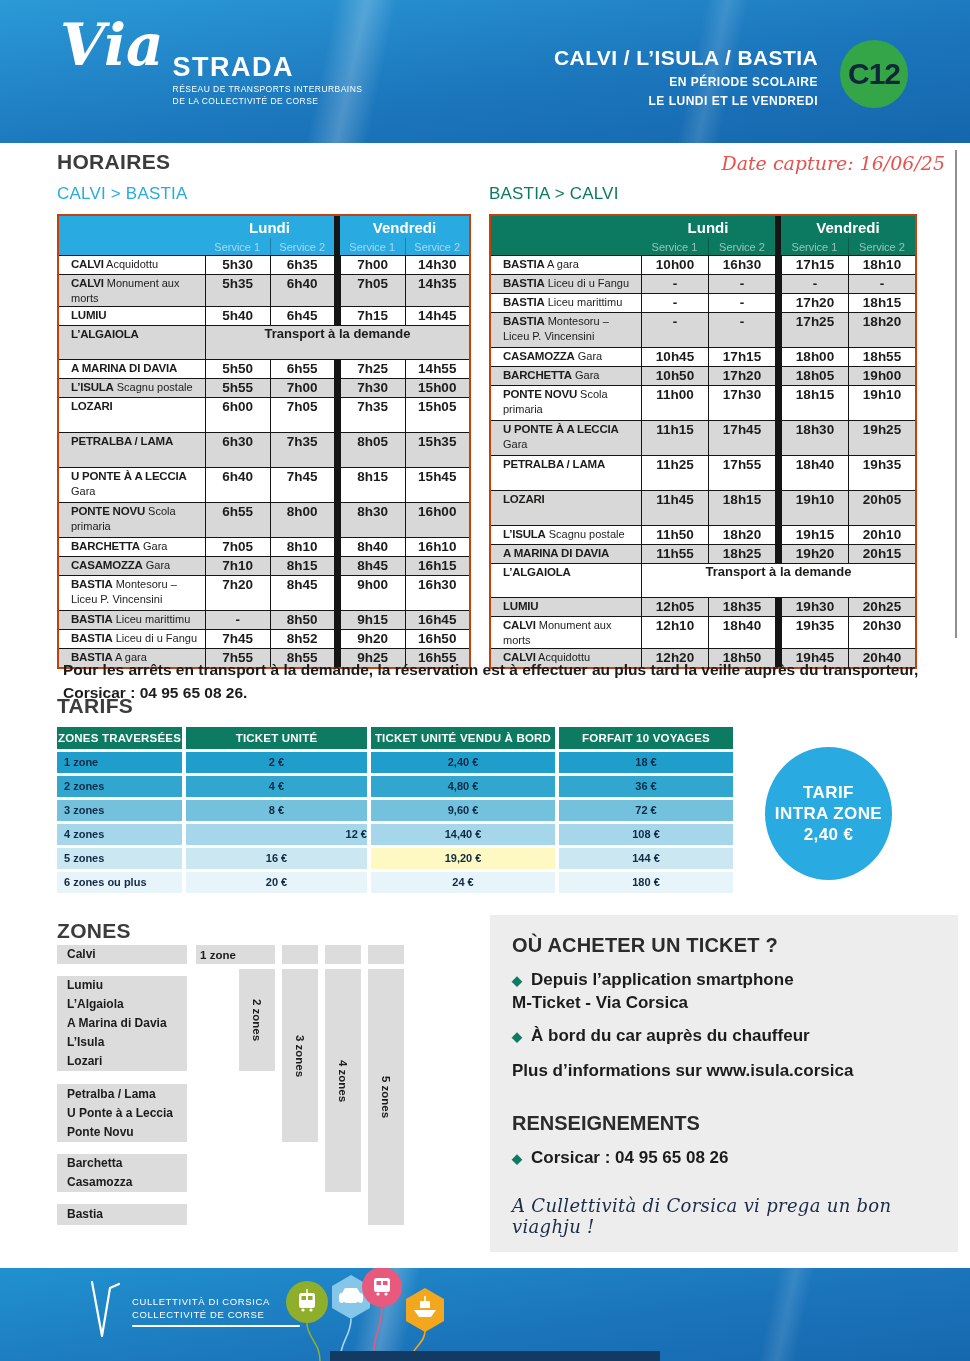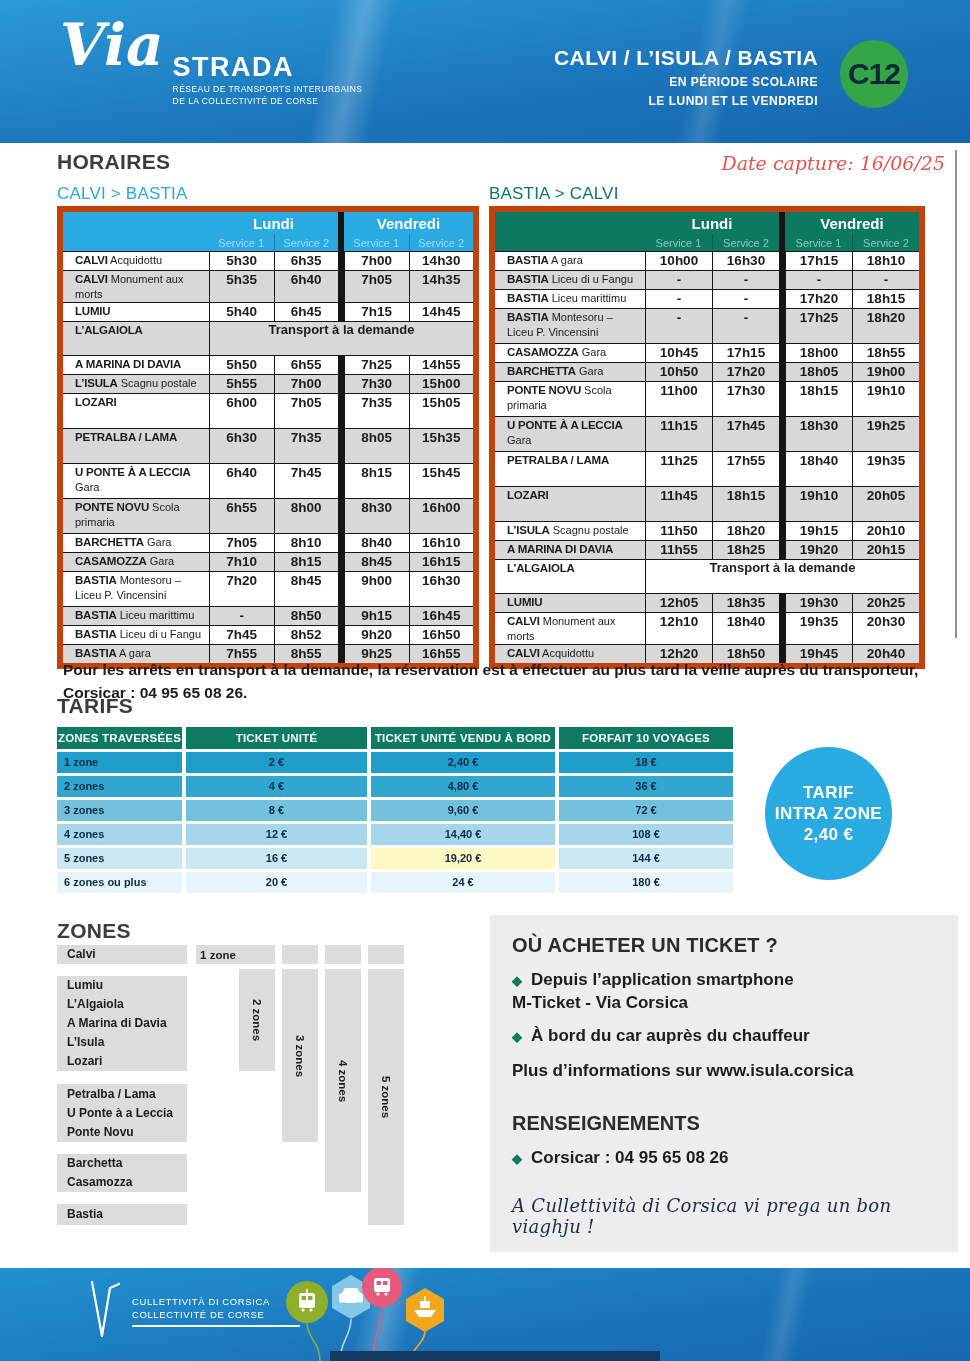--- a/index.html
+++ b/index.html
@@ -32,21 +32,21 @@
   .t-tarifs{left:57px;top:694px;}
   .t-zones{left:57px;top:919px;}
   .date-capture{position:absolute;right:25px;top:152px;font-family:"DejaVu Serif",serif;
                 font-style:italic;font-size:19px;color:#e8514d;}
   .edge-line{position:absolute;left:955px;top:150px;width:2px;height:488px;background:#7d7d7d;opacity:.85;}
 
   
   .tt-title{position:absolute;font-size:17px;font-weight:normal;letter-spacing:.2px;}
   .tt-title.c0{left:57px;top:184px;color:#29abe2;}
   .tt-title.c1{left:489px;top:184px;color:#0c7a60;}
-  .tt{position:absolute;border:6px solid #c2410c;background:#fff;}
+  .tt{position:absolute;border:2px solid #c2410c;background:#fff;margin-top:8px;}
   .tt0{left:57px;top:206px;width:410px;}
   .tt1{left:489px;top:206px;width:424px;}
   .tt-head{display:grid;grid-template-rows:22px 17px;color:#fff;}
   .th-stop{grid-row:1/3;grid-column:1;}
   .th-day{display:flex;align-items:center;justify-content:center;font-weight:bold;font-size:15px;}
   .th-day.l{grid-column:2/4;grid-row:1;}
   .th-day.v{grid-column:5/7;grid-row:1;}
   .th-div{grid-column:4;grid-row:1/3;background:#151515;}
   .th-svc{display:flex;align-items:center;justify-content:center;font-size:11px;color:rgba(255,255,255,.55);}
   .th-svc.sep{border-left:1px solid rgba(0,0,0,.25);}
@@ -444,21 +444,21 @@
         <div class="tf-c" style="background: rgb(49, 167, 208);">36 €</div>
       </div>
       <div class="tf-row">
         <div class="tf-c tf-zone" style="background: rgb(116, 193, 221);">3 zones</div>
         <div class="tf-c" style="background: rgb(116, 193, 221);">8 €</div>
         <div class="tf-c" style="background: rgb(116, 193, 221);">9,60 €</div>
         <div class="tf-c" style="background: rgb(116, 193, 221);">72 €</div>
       </div>
       <div class="tf-row">
         <div class="tf-c tf-zone" style="background: rgb(165, 214, 233);">4 zones</div>
-        <div class="tf-c" style="background: rgb(165, 214, 233);">12 €</div>
+        <div class="tf-c" style="background: rgb(165, 214, 233); text-align: right;">12 €</div>
         <div class="tf-c" style="background: rgb(165, 214, 233);">14,40 €</div>
         <div class="tf-c" style="background: rgb(165, 214, 233);">108 €</div>
       </div>
       <div class="tf-row">
         <div class="tf-c tf-zone" style="background: rgb(203, 231, 242);">5 zones</div>
         <div class="tf-c" style="background: rgb(203, 231, 242);">16 €</div>
         <div class="tf-c" style="background: #fef9c3;">19,20 €</div>
         <div class="tf-c" style="background: rgb(203, 231, 242);">144 €</div>
       </div>
       <div class="tf-row">

